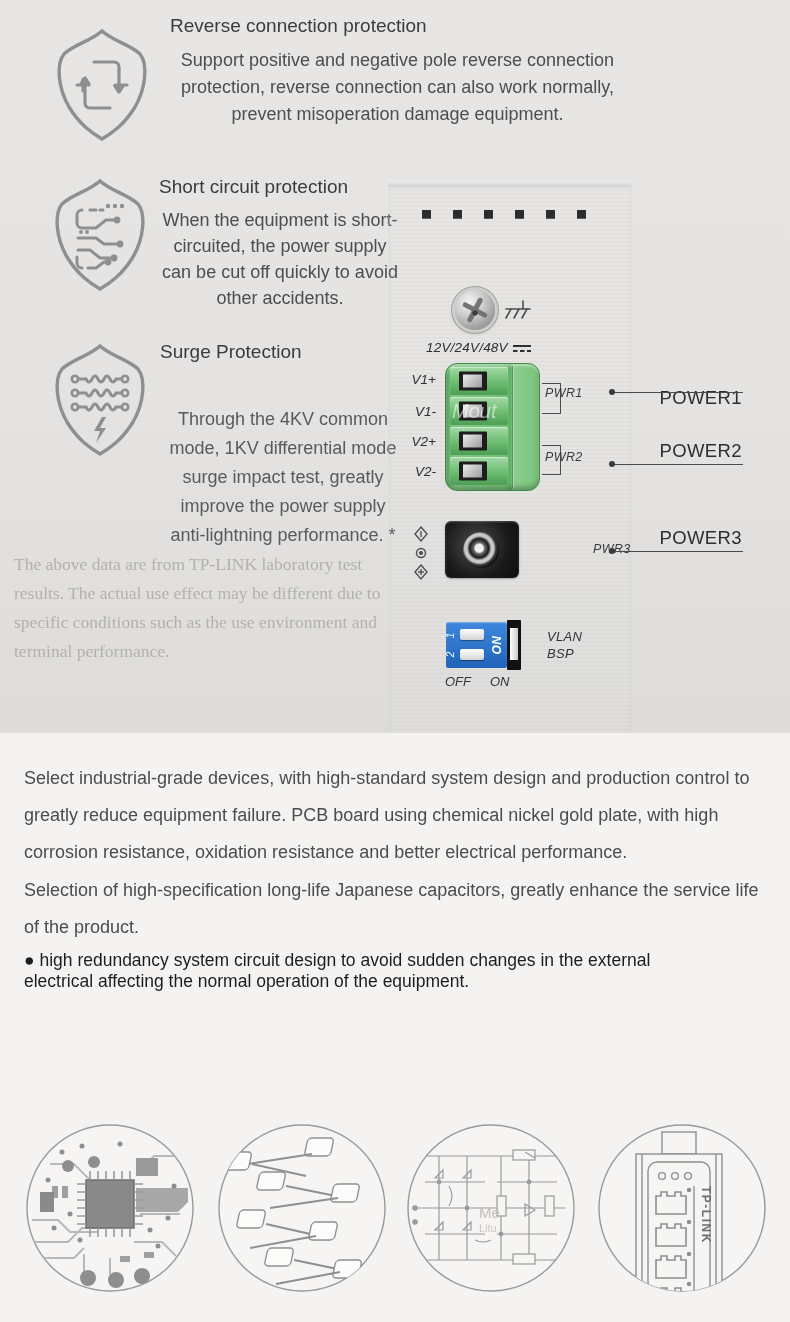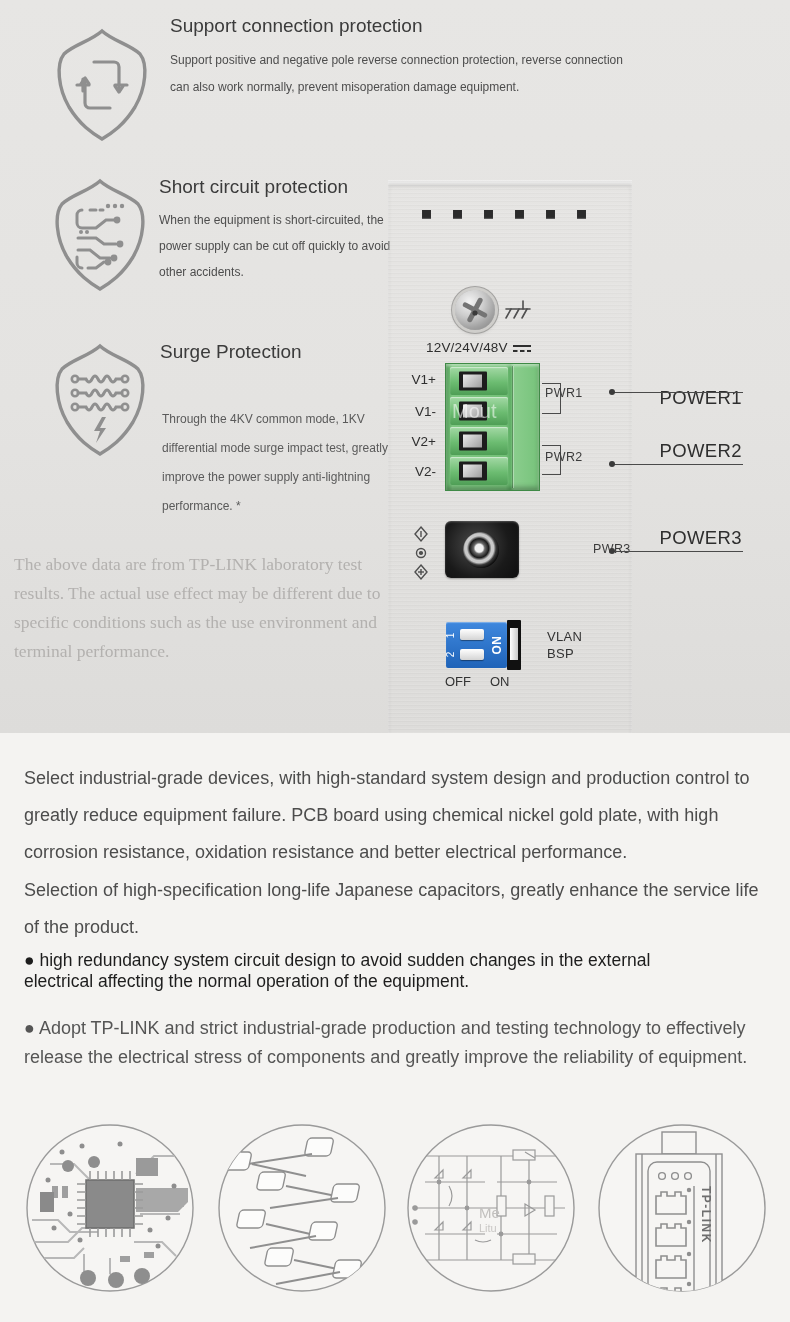--- a/index.html
+++ b/index.html
@@ -4,47 +4,47 @@
 <style>
   html,body{margin:0;padding:0;background:#fff;}
   .canvas{position:relative;width:790px;height:1322px;overflow:hidden;
     font-family:"Liberation Sans",sans-serif;color:#4f4f4f;background:#f4f3f1;}
   .abs{position:absolute;}
 
   
   .top-section{position:absolute;left:0;top:0;width:790px;height:733px;
     background:linear-gradient(180deg,#e7e6e4 0%,#e4e3e1 55%,#dddcda 100%);overflow:hidden;}
   .feature-title{position:absolute;font-size:19px;color:#3b3b3b;}
-  .feature-body{position:absolute;font-size:12px;color:#4d4d4d;}
+  .feature-body{position:absolute;font-size:18px;color:#4d4d4d;text-align:center;}
   .shield-icon{position:absolute;}
   .disclaimer{position:absolute;left:14px;top:550px;width:378px;
     font-size:17.5px;line-height:29px;color:#b3b1af;font-family:Liberation Serif, serif;}
 
   
   .device{position:absolute;left:388px;top:180px;width:244px;height:560px;
     background:linear-gradient(90deg,
       #9b9a98 0px,#cecdcb 2px,#8e8d8b 4px,#dcdbd9 8px,
       #e8e7e5 20px,#dedddb 70px,#d7d6d4 150px,#cccbc9 205px,
       #bebdbb 222px,#454545 227px,#6d6d6b 230px,#d9d8d6 233px,
       #b2b1af 239px,#67676 5px,#636361 244px);
-    box-shadow:inset 0 4px 3px rgba(255,255,255,.65), inset 0 6px 4px rgba(0,0,0,.12);}
+    box-shadow:inset 0 4px 3px rgba(255,255,255,.65), inset 0 6px 4px rgba(0,0,0,.12);font-style:italic;}
   .device::before{content:"";position:absolute;left:0;top:0;right:0;height:2px;background:#97969}
   .device .texture{position:absolute;inset:0;
     background:repeating-linear-gradient(180deg,rgba(255,255,255,.09) 0 1px,rgba(0,0,0,.025) 1px 2px,rgba(0,0,0,0) 2px 4px);}
   .vents{position:absolute;left:34px;top:30px;display:flex;gap:22px;}
   .vents span{width:9px;height:9px;background:#2b2b2b;box-shadow:inset 0 -1px 1px rgba(255,255,255,.25);}
   .screw{position:absolute;left:67px;top:110px;width:40px;height:40px;border-radius:50%;
     background:radial-gradient(circle at 36% 30%,#f4f4f4,#cdcdcd 38%,#a2a2a2 68%,#7e7e7e 100%);
     box-shadow:0 0 0 3px #cfcecb,0 0 0 4px #a3a2a0,0 2px 5px rgba(0,0,0,.35);}
   .screw svg{position:absolute;inset:0;}
   .volt-label{position:absolute;left:38px;top:160px;font-size:13.5px;color:#2f2f2f;letter-spacing:.2px;
     display:flex;align-items:center;gap:4px;}
   .terminal-label{position:absolute;left:16px;width:32px;text-align:right;
     font-size:13.5px;color:#2f2f2f;}
-  .tblock{position:absolute;left:57px;top:183px;width:93px;height:126px;border-radius:0;
+  .tblock{position:absolute;left:57px;top:183px;width:93px;height:126px;border-radius:12px;
     background:linear-gradient(90deg,#57a75d 0,#7ec781 7%,#74c078 64%,#5fae65 69%,#8acd8d 73%,#77c37b 100%);
     border:1px solid #3f8a46;
     box-shadow:inset 0 2px 3px rgba(255,255,255,.45), inset 0 -3px 5px rgba(0,0,0,.28);}
   .tblock::after{content:"";position:absolute;right:26px;top:2px;bottom:2px;width:1px;
     background:rgba(0,0,0,.25);box-shadow:1px 0 0 rgba(255,255,255,.35);}
   .tcells{position:absolute;left:4px;top:3px;width:58px;height:118px;display:flex;flex-direction:column;gap:2px;}
   .tcell{flex:1;position:relative;border-radius:2px;
     background:linear-gradient(180deg,#a3d9a5,#6cbc71 55%,#4f9e56);
     box-shadow:inset 0 1px 1px rgba(255,255,255,.5);}
   .tcell::before{content:"";position:absolute;left:9px;top:50%;transform:translateY(-50%);
@@ -97,21 +97,21 @@
       <path d="M52 5 C41 15 23 19 14 28 C6 38 8 62 19 81 C30 99 42 107 52 113 C62 107 74 99 85 81 C96 62 98 38 90 28 C81 19 63 15 52 5 Z" fill="none" stroke="#8f8f8f" stroke-width="3.4"></path>
       <g fill="none" stroke="#8f8f8f" stroke-width="3.2" stroke-linecap="round" stroke-linejoin="round">
         <path d="M44 36 h20 a5 5 0 0 1 5 5 v24"></path>
         <path d="M65 60 l4 6 l4 -6" fill="none"></path>
         <path d="M60 82 h-20 a5 5 0 0 1 -5 -5 v-24"></path>
         <path d="M39 58 l-4 -6 l-4 6" fill="none"></path>
         <path d="M27 59 h12 M33 53 v12"></path>
         <path d="M65 59 h12"></path>
       </g>
     </svg>
-    <div class="feature-title" style="left:170px;top:15px;">Support connection protection</div>
+    <div class="feature-title" style="left:170px;top:15px;">Reverse connection protection</div>
     <div class="feature-body" style="left:170px;top:47px;width:455px;line-height:27px;">Support positive and negative pole reverse connection protection, reverse connection can also work normally, prevent misoperation damage equipment.</div>
 
     <svg class="shield-icon" style="left:48px;top:176px;" width="104" height="118" viewBox="0 0 104 118">
       <path d="M52 5 C41 15 23 19 14 28 C6 38 8 62 19 81 C30 99 42 107 52 113 C62 107 74 99 85 81 C96 62 98 38 90 28 C81 19 63 15 52 5 Z" fill="none" stroke="#8f8f8f" stroke-width="3.4"></path>
       <g fill="none" stroke="#8f8f8f" stroke-width="3" stroke-linecap="round">
         <path d="M34 34 a5 5 0 0 0 -5 5 v8 a5 5 0 0 0 5 5 h14 l10 -8 h8"></path>
         <path d="M30 62 h18 l8 6 h12"></path>
         <path d="M30 74 h12 l10 8 h10"></path>
         <path d="M34 92 a5 5 0 0 1 -5 -5 v-6"></path>
         <path d="M40 92 h8 l8 -6"></path>
@@ -257,21 +257,20 @@
     <div class="callout-text" style="top:440px;">POWER2</div>
     <div class="callout-line" style="top:464px;"></div>
     <div class="callout-text" style="top:527px;">POWER3</div>
     <div class="callout-line" style="top:551px;"></div>
   </div>
 
   <div class="bottom-section">
     <div class="para" style="top:27px;">Select industrial-grade devices, with high-standard system design and production control to greatly reduce equipment failure. PCB board using chemical nickel gold plate, with high corrosion resistance, oxidation resistance and better electrical performance.</div>
     <div class="para" style="top:139px;">Selection of high-specification long-life Japanese capacitors, greatly enhance the service life of the product.</div>
     <div class="bullet-dark" style="top:217px;">● high redundancy system circuit design to avoid sudden changes in the external electrical affecting the normal operation of the equipment.</div>
-    <div class="bullet-gray" style="top:281px;">● Adopt TP-LINK and strict industrial-grade production and testing technology to effectively release the electrical stress of components and greatly improve the reliability of equipment.</div>
 
     <svg class="circle-illo" style="left:24px;" width="172" height="172" viewBox="0 0 172 172">
       <defs>
           <clipPath id="c1">
             <circle cx="86" cy="86" r="83"></circle>
           </clipPath>
         </defs>
       <circle cx="86" cy="86" r="83" fill="#f6f5f3" stroke="#9a9a9a" stroke-width="1.4"></circle>
       <g clip-path="url(#c1)">
         <g fill="none" stroke="#b8b8b8" stroke-width="2">

